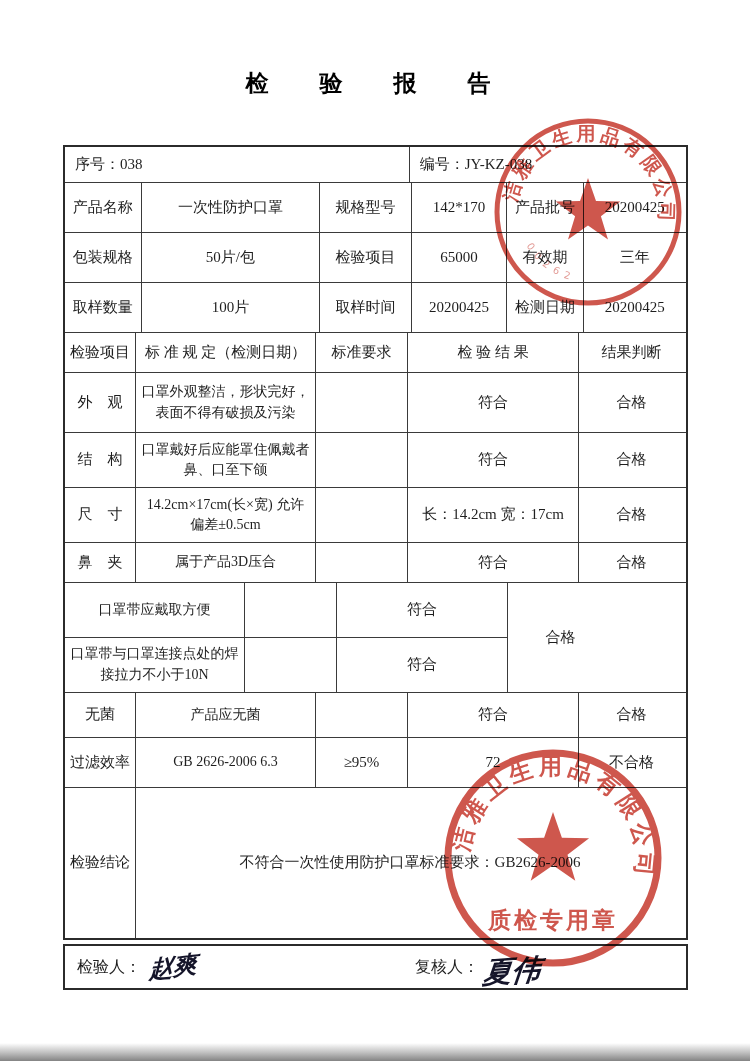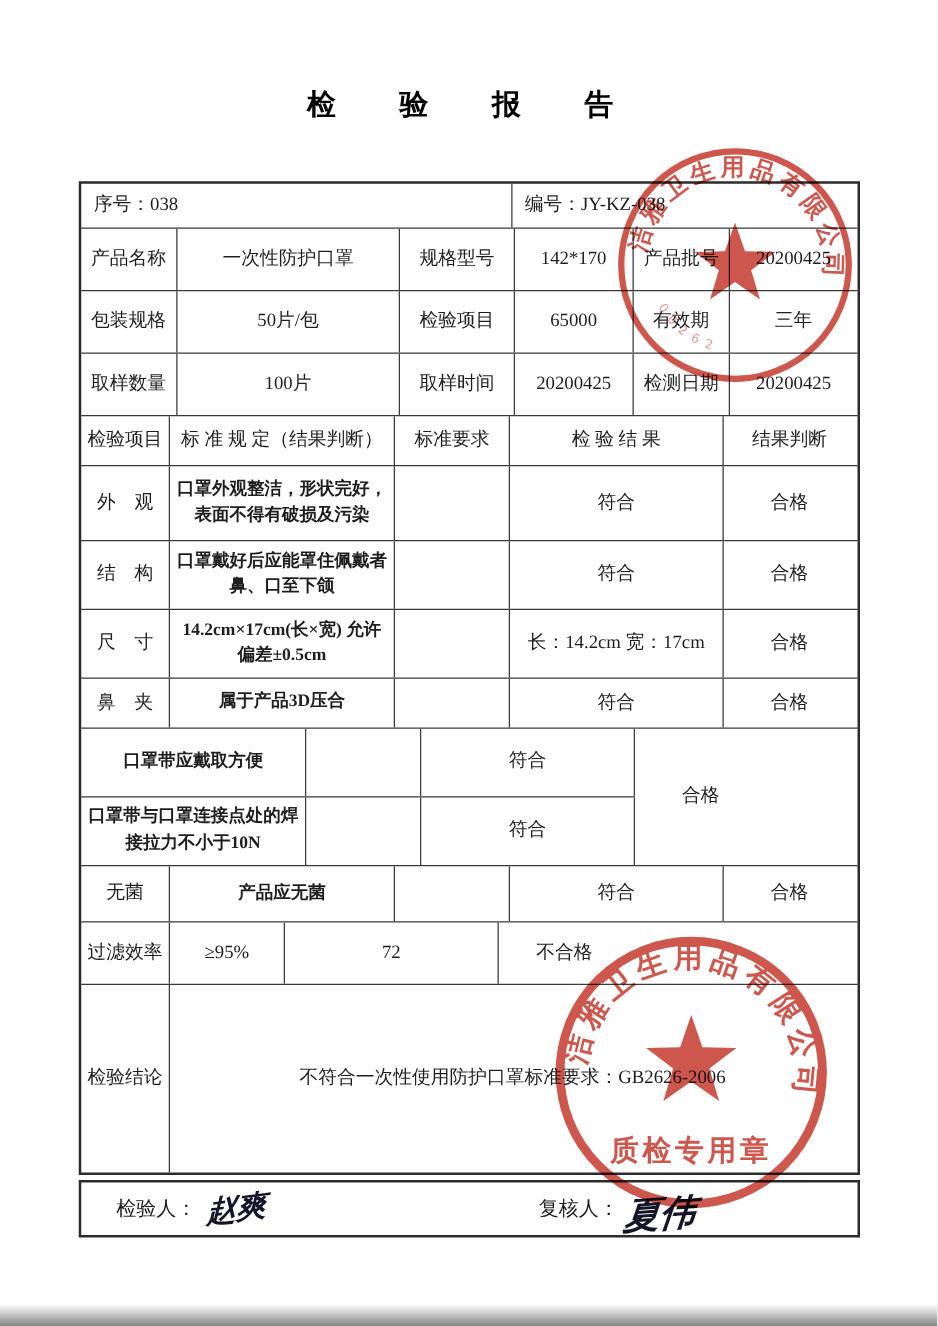--- a/index.html
+++ b/index.html
@@ -22,39 +22,39 @@
   }
   .row { display:flex; border-bottom:1px solid #3a3a3a; }
   .row.last { border-bottom:none; }
   .cell {
     display:flex; align-items:center; justify-content:center;
     text-align:center; border-right:1px solid #3a3a3a;
     padding:2px 5px; font-size:15px; line-height:1.45;
   }
   .cell.end { border-right:none; }
   .cell.left { justify-content:flex-start; text-align:left; padding-left:10px; }
-  .spec { font-size:14px;font-weight:bold; }
+  .spec { font-size:14px; }
   
   .c1{width:71px}.c2{width:180px}.c3{width:92px}.c4{width:171px}.c5{width:105px}
   
   .ic1{width:77px}.ic2{width:180px}.ic3{width:92px}.ic4{width:96px}.ic5{width:77px}.ic6{width:103px}
   .w347{width:347px}.w278{width:278px}.w548{width:548px}
   
   .h36{height:36px}.h40{height:40px}.h45{height:45px}.h50{height:50px}
   .h55{height:55px}.h60{height:60px}.h110{height:110px}.h150{height:150px}
   .band-mid { display:flex; flex-direction:column; width:443px; }
   .band-sub { display:flex; height:55px;justify-content:space-between; }
   .band-sub.first { border-bottom:1px solid #3a3a3a; }
   .band-sub .cell { height:100%; }
   .sig-box {
     position:absolute; left:63px; top:944px; width:625px; height:46px;
     border:2px solid #2b2b2b; display:flex; align-items:center;
     padding-left:12px; font-size:16px;
   }
-  .sig-group { display:flex; align-items:center;margin-left:16px; }
+  .sig-group { display:flex; align-items:center; }
   .sig-group.reviewer { margin-left:218px; }
   .handwriting {
     font-family:"DejaVu Sans",sans-serif; font-style:italic; font-weight:bold;
     color:#15152a; display:inline-block;
   }
   .hw-a { font-size:24px; transform:rotate(-7deg) skewX(-8deg); margin-left:8px; }
   .hw-b { font-size:29px; transform:rotate(-4deg) skewX(-10deg); margin-left:4px; margin-top:10px; }
   .stamp { position:absolute; mix-blend-mode:multiply; opacity:.85; pointer-events:none; }
   .stamp-top { left:488px; top:112px; }
   .stamp-bottom { left:433px; top:738px; }
@@ -100,21 +100,21 @@
       <div class="cell ic2">100片</div>
       <div class="cell ic3">取样时间</div>
       <div class="cell ic4">20200425</div>
       <div class="cell ic5">检测日期</div>
       <div class="cell ic6 end">20200425</div>
     </div>
 
 
     <div class="row h40">
       <div class="cell c1">检验项目</div>
-      <div class="cell c2">标 准 规 定（结果判断）</div>
+      <div class="cell c2">标 准 规 定（检测日期）</div>
       <div class="cell c3">标准要求</div>
       <div class="cell c4">检 验 结 果</div>
       <div class="cell c5 end">结果判断</div>
     </div>
 
     <div class="row h60">
       <div class="cell c1">外　观</div>
       <div class="cell c2 spec">口罩外观整洁，形状完好，表面不得有破损及污染</div>
       <div class="cell c3"></div>
       <div class="cell c4">符合</div>
@@ -164,20 +164,21 @@
     <div class="row h45">
       <div class="cell c1">无菌</div>
       <div class="cell c2 spec">产品应无菌</div>
       <div class="cell c3"></div>
       <div class="cell c4">符合</div>
       <div class="cell c5 end">合格</div>
     </div>
 
     <div class="row h50">
       <div class="cell c1">过滤效率</div>
+      <div class="cell c2 spec">GB 2626-2006 6.3</div>
       <div class="cell c3">≥95%</div>
       <div class="cell c4">72</div>
       <div class="cell c5 end">不合格</div>
     </div>
 
     <div class="row h150 last">
       <div class="cell c1">检验结论</div>
       <div class="cell w548 end">不符合一次性使用防护口罩标准要求：GB2626-2006</div>
     </div>
   </div>

